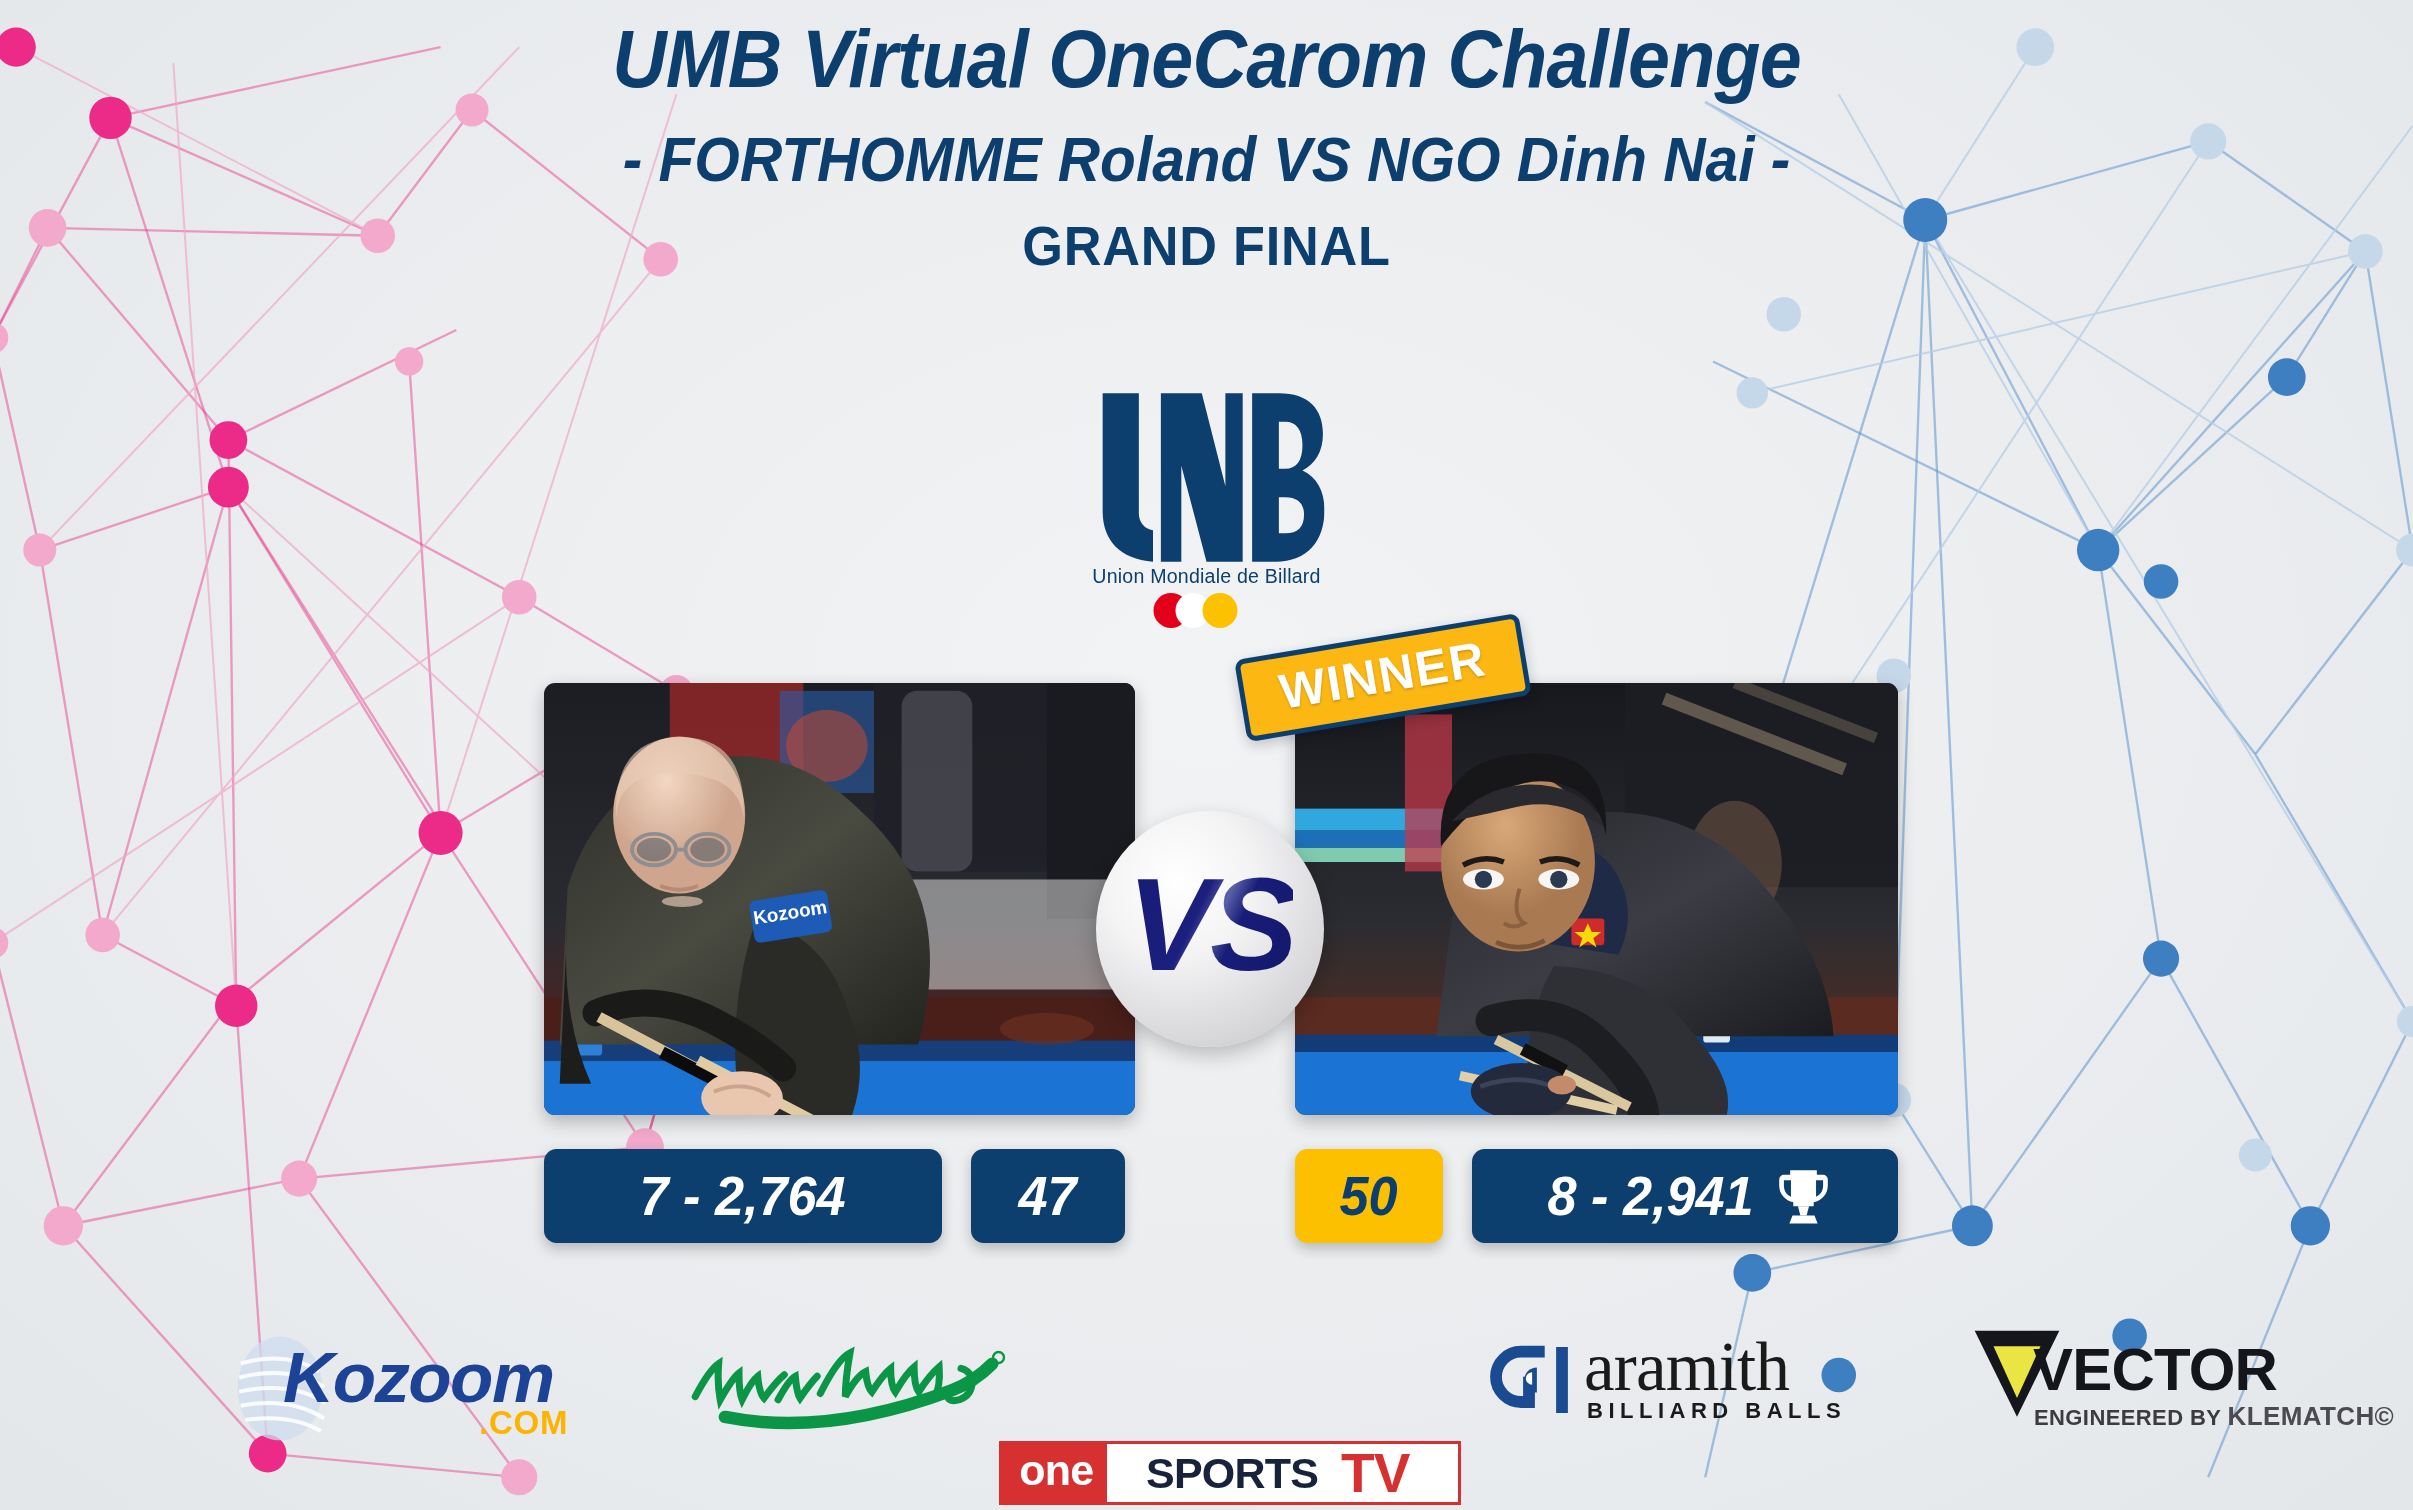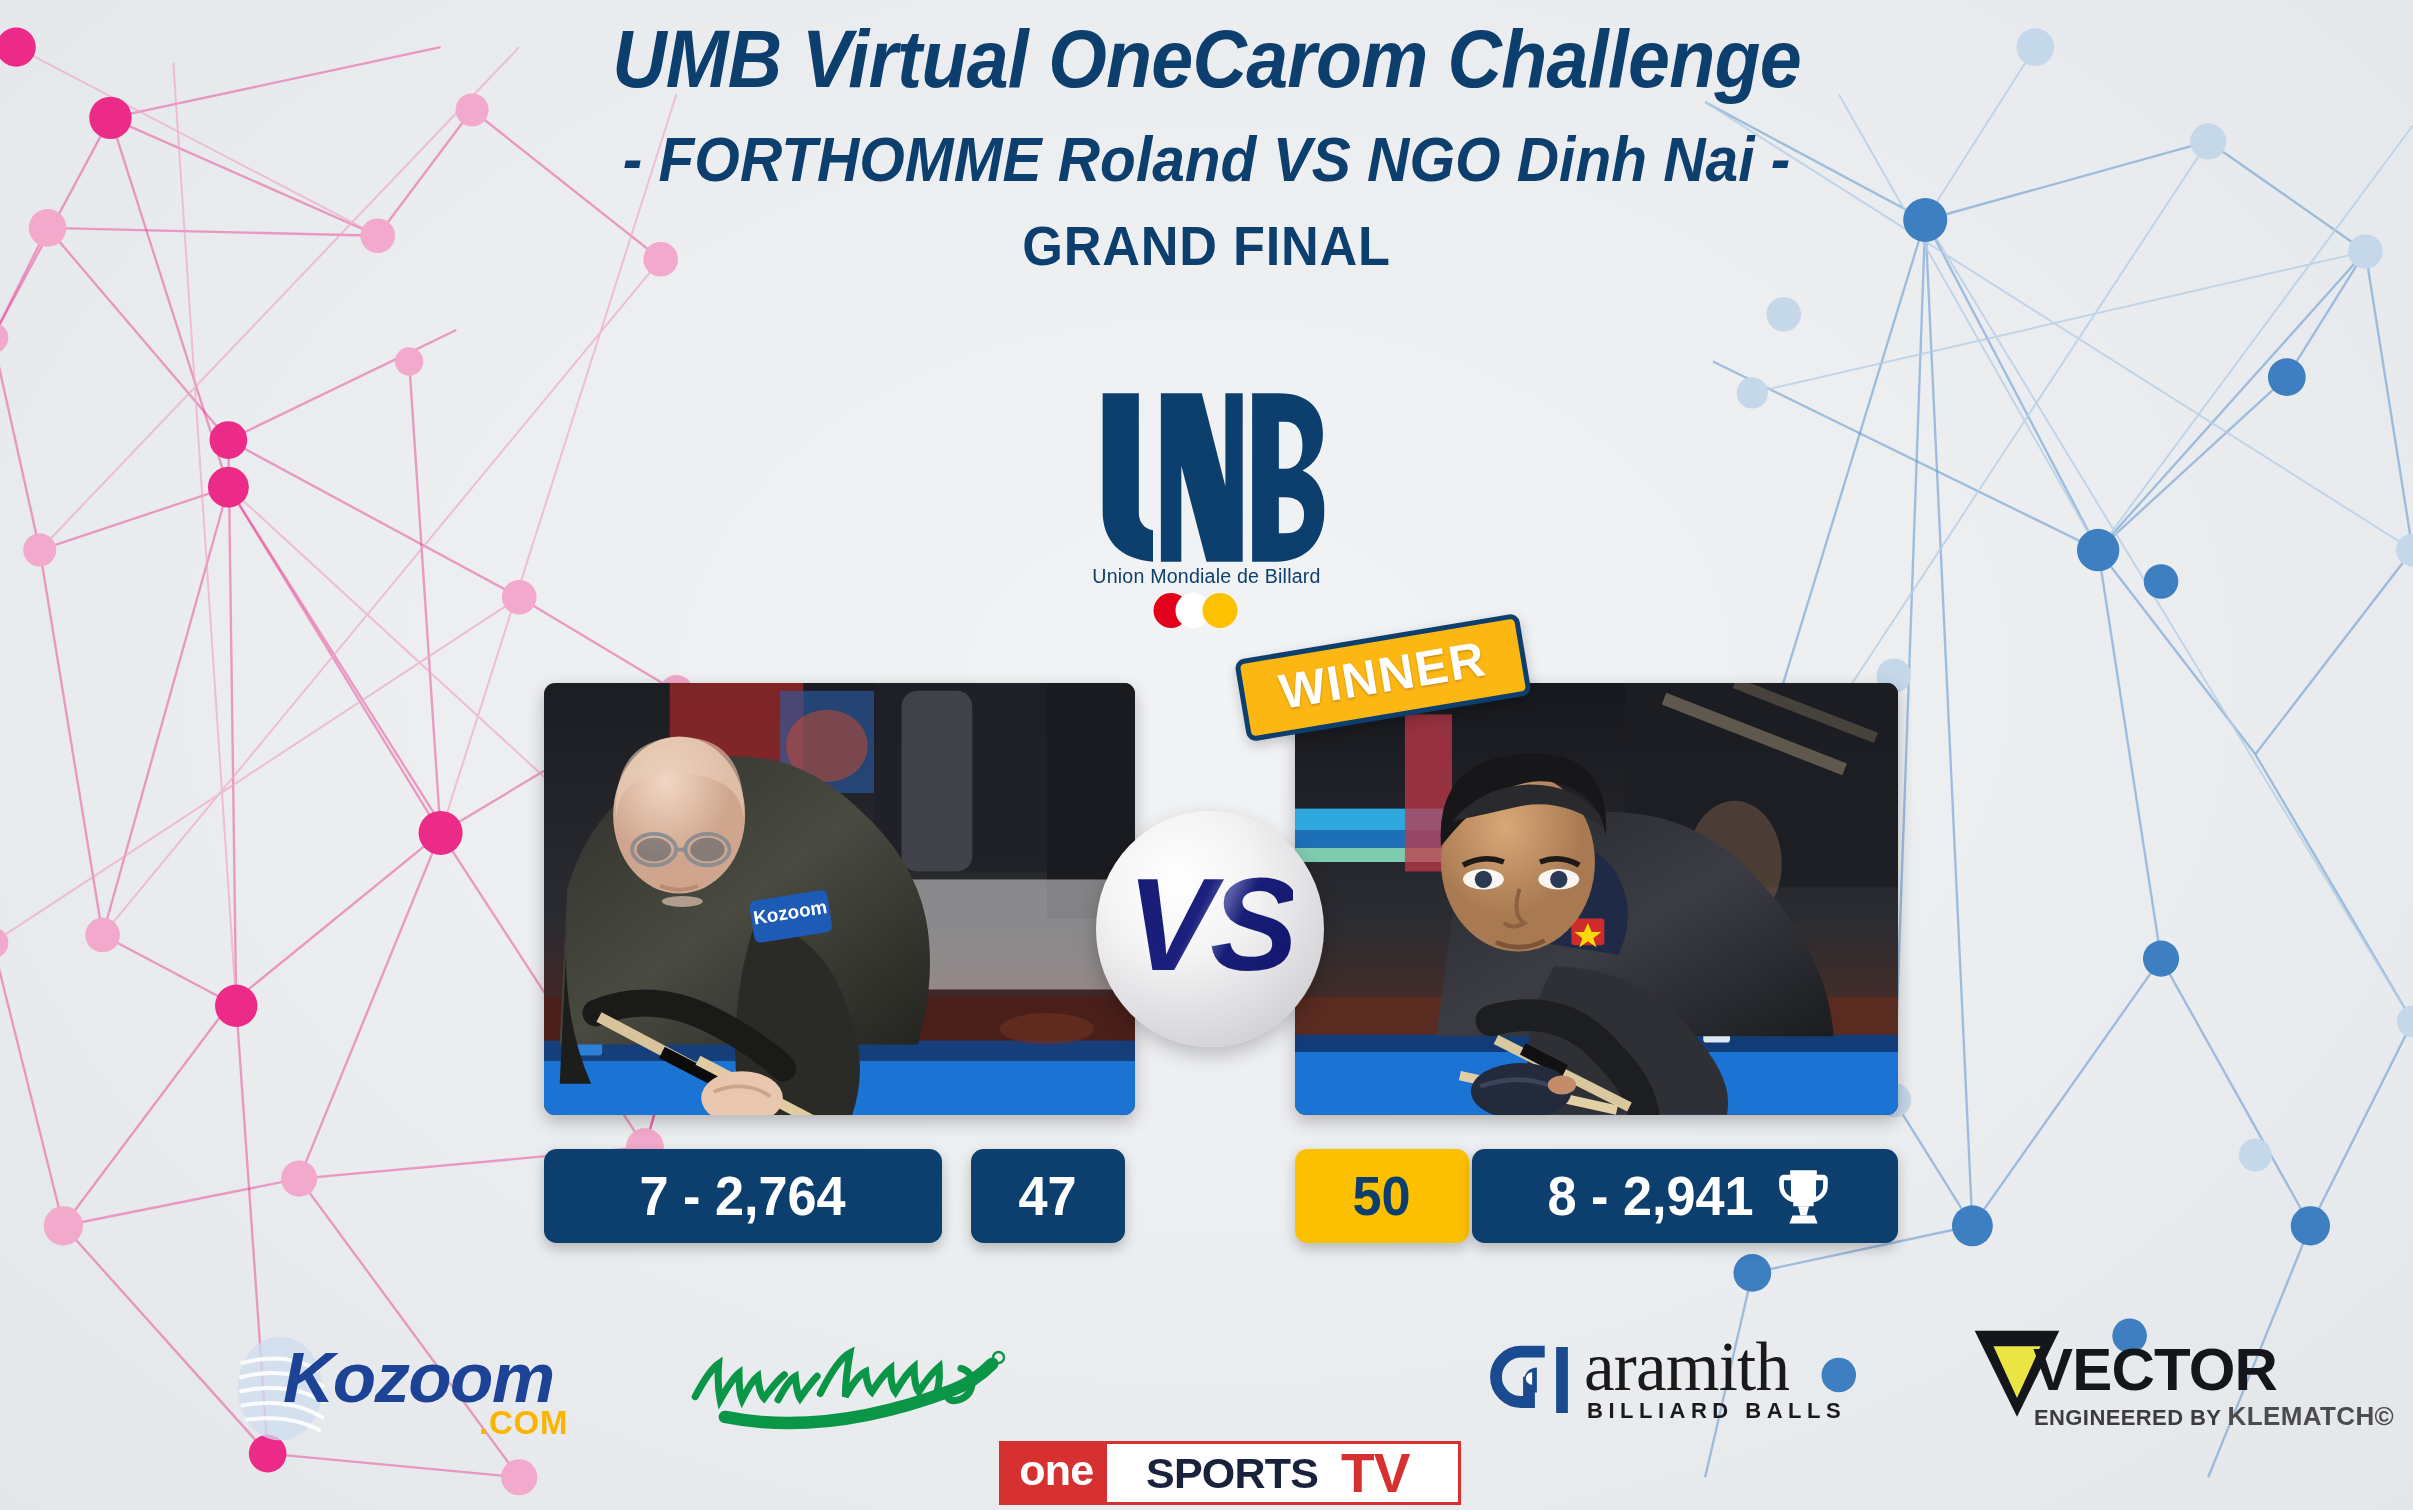--- a/index.html
+++ b/index.html
@@ -104,28 +104,28 @@
     letter-spacing:1.6px;line-height:1.05;
     text-shadow:0 1.6px 2.4px rgba(0,0,0,.22);
   }
 
   
   .scores{position:absolute;top:1149px;left:0;right:0;height:101px;z-index:6;}
   .chip{
     position:absolute;top:0;height:94px;border-radius:12.6px;
     display:flex;align-items:center;justify-content:center;gap:20.4px;
     box-shadow:0 5.5px 12.6px rgba(0,0,0,.22);
-    color:#ffffff;font-weight:bold;
+    color:#ffffff;font-weight:bold;font-style:italic;
   }
   .chip.blue{background:#0d3f6e;}
   .chip.yellow{background:#fcc000;color:#0d3f6e;}
   .chip .num{font-size:55px;letter-spacing:0px;transform:scaleX(.95);}
   .chip-l-main{left:544px;width:398px;}
   .chip-l-pts {left:971px;width:154px;}
-  .chip-r-pts {left:1295px;width:174px;}
+  .chip-r-pts {left:1295px;width:148px;}
   .chip-r-main{left:1472px;width:426px;}
   .trophy{width:49px;height:58px;flex:0 0 auto;}
 
   
   .sponsors{position:absolute;left:0;right:0;top:1326px;height:185px;z-index:6;}
   .spon{position:absolute;}
 
   
   .koz{left:225px;top:6.3px;width:393px;height:110px;}
   .koz .globe{position:absolute;left:0;top:3.1px;width:110px;height:107px;}

